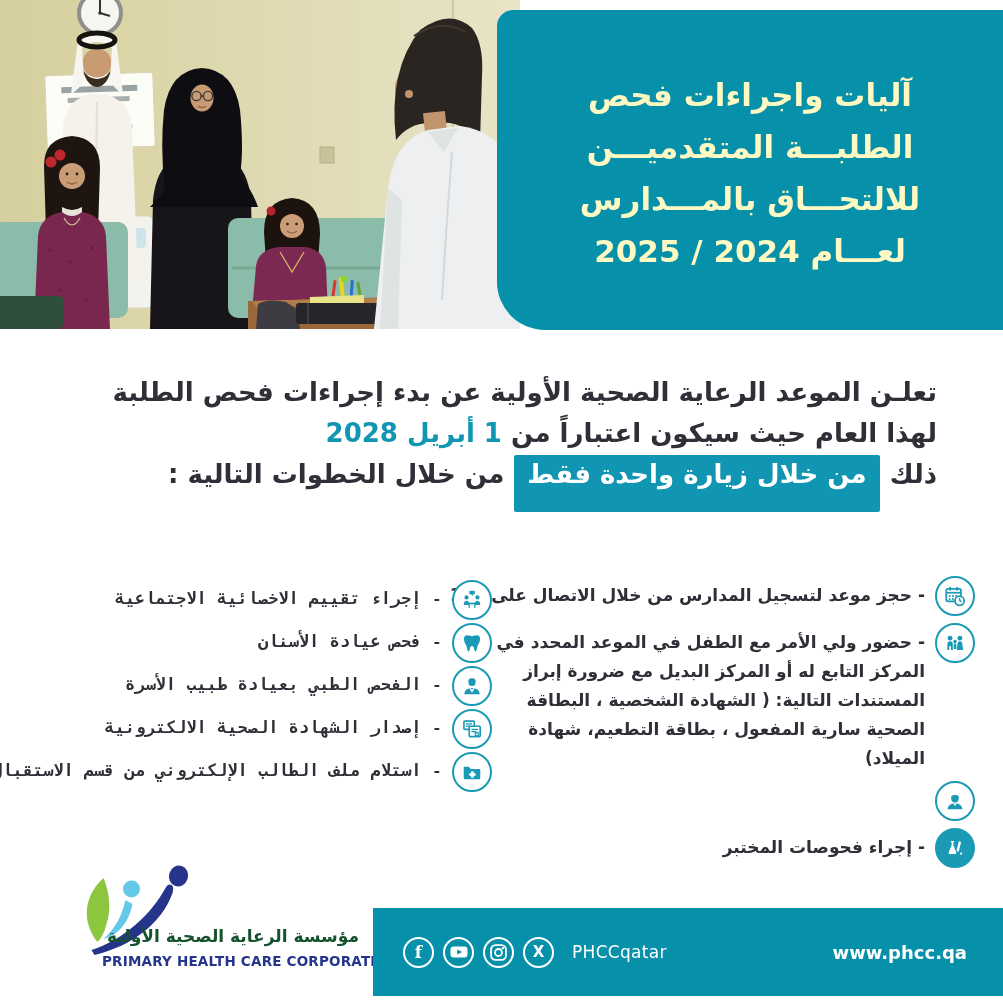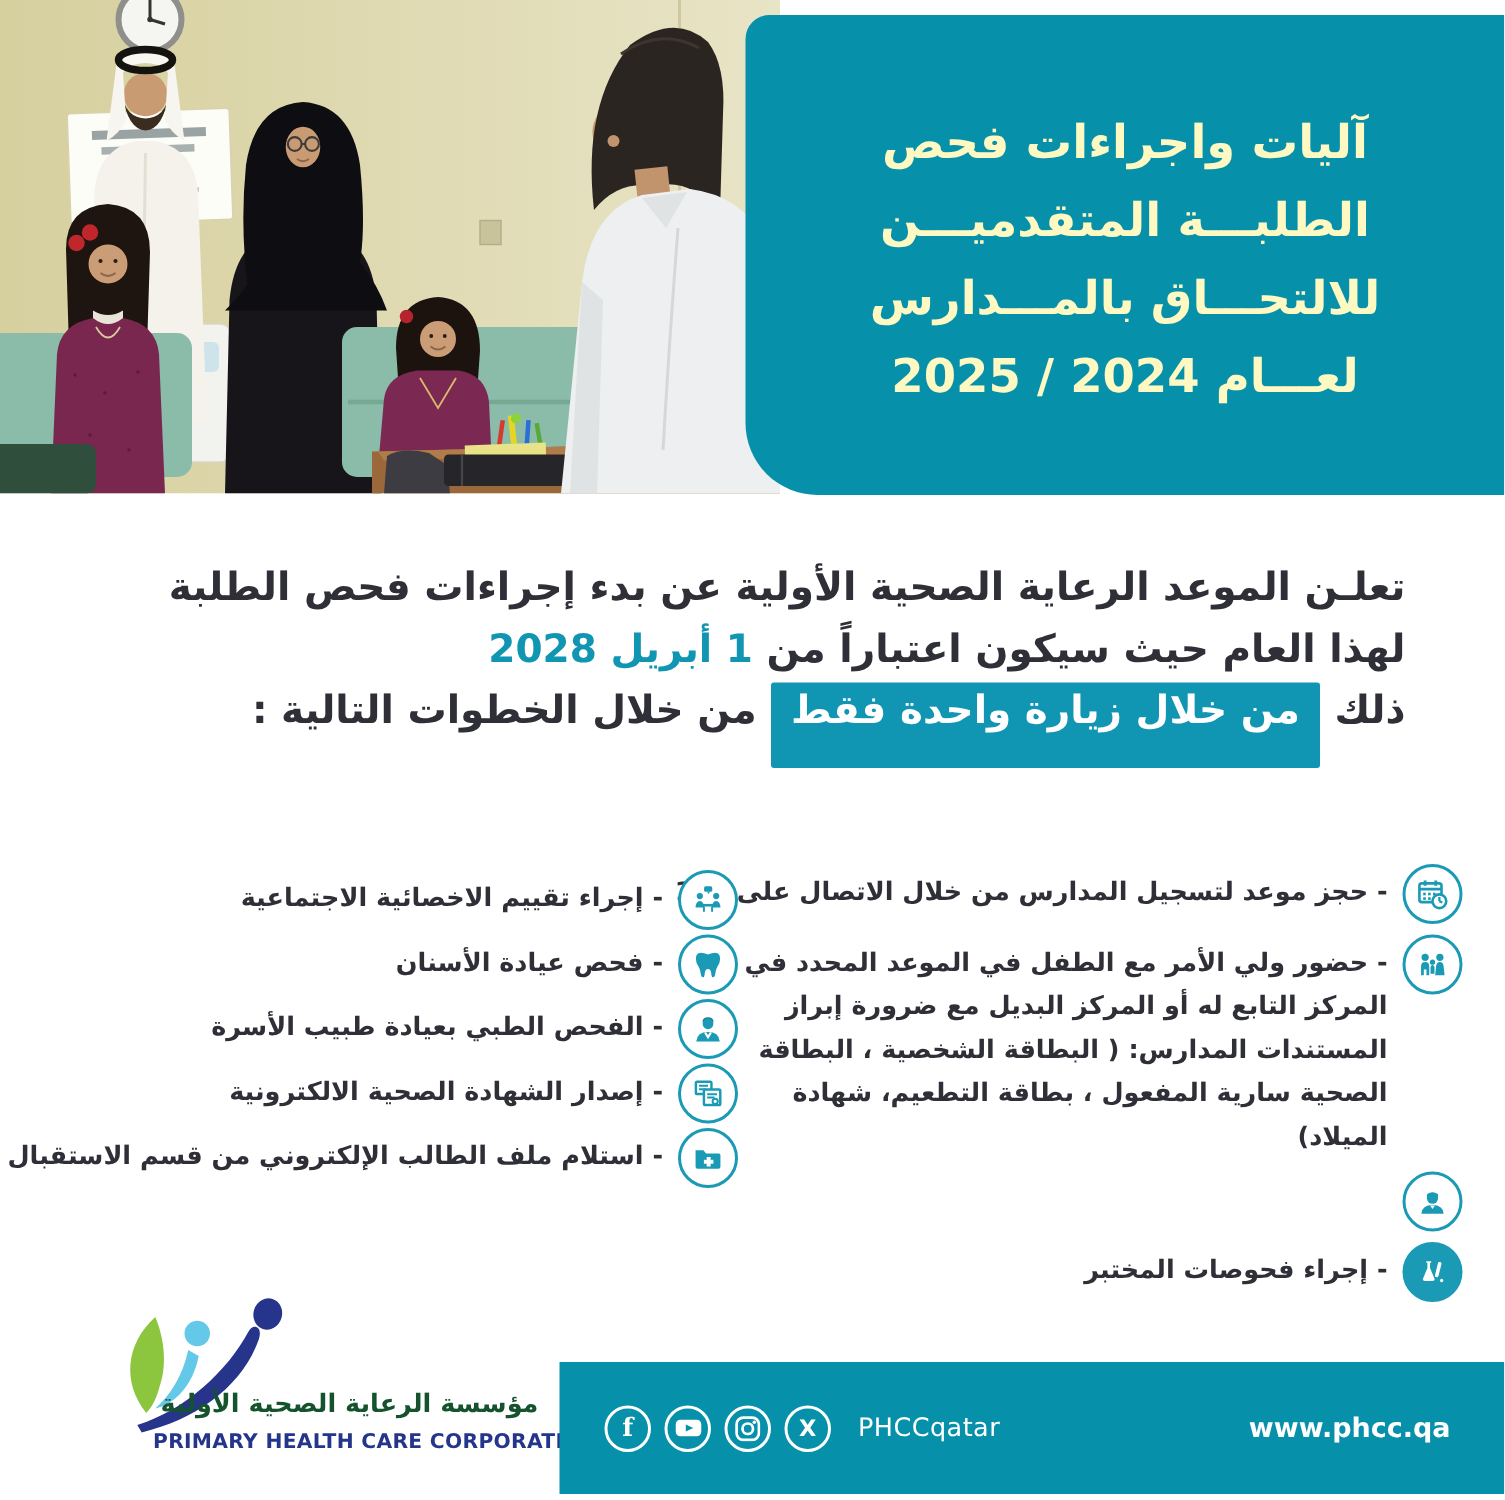--- a/index.html
+++ b/index.html
@@ -19,21 +19,21 @@
   .announce .a-line{white-space:nowrap;}
   .announce .date{color:#1095B2;}
   .announce .hl{background:#1095B2;color:#fff;display:inline-block;padding:2px 13px 21px;
         margin:0 10px;border-radius:2px;line-height:34px;}
   
   .col{position:absolute;direction:rtl;color:#2F2F37;font-weight:bold;font-size:17px;line-height:29px;}
   .col-right{top:576px;right:28px;width:492px;}
   .col-left{top:580px;left:22px;width:470px;}
   .step{display:flex;align-items:flex-start;}
   .col-right .step{margin-bottom:7px;}
-  .col-left .step{margin-bottom:3px;}
+  .col-left .step{margin-bottom:3px;font-family:Liberation Mono, monospace;}
   .badge{flex:0 0 auto;width:40px;height:40px;border-radius:50%;box-sizing:border-box;
         display:flex;align-items:center;justify-content:center;margin-left:10px;}
   .badge.ring{background:#fff;border:2.5px solid #1B9AB5;}
   .badge.fill{background:#1B9AB5;border:2.5px solid #1B9AB5;}
   .txt{padding-top:5px;}
   .nowrap{white-space:nowrap;}
   .mt{margin-top:8px;}
   
   .logo{position:absolute;left:42px;top:858px;width:322px;height:135px;}
   .logo-mark{position:absolute;left:30px;top:4px;}
@@ -242,21 +242,21 @@
       <span class="badge ring">
         <svg width="24" height="24" viewBox="0 0 22 22" fill="#1B9AB5">
           <circle cx="6.5" cy="6.6" r="2.2"></circle>
           <path d="M4,17.5 V12 Q4,9.4 6.5,9.4 Q9,9.4 9,12 V17.5 H7.3 V14 H5.7 V17.5 Z"></path>
           <circle cx="15.5" cy="6.6" r="2.2"></circle>
           <path d="M12.6,17.5 L13.2,12 Q13.5,9.4 15.5,9.4 Q17.5,9.4 17.8,12 L18.4,17.5 Z"></path>
           <circle cx="11" cy="9.6" r="1.6"></circle>
           <path d="M9.8,16.6 V12.9 Q9.8,11.3 11,11.3 Q12.2,11.3 12.2,12.9 V16.6 Z"></path>
         </svg>
       </span>
-      <span class="txt">- حضور ولي الأمر مع الطفل في الموعد المحدد في المركز التابع له أو المركز البديل مع ضرورة إبراز المستندات المدارس: ( البطاقة الشخصية ، البطاقة الصحية سارية المفعول ، بطاقة التطعيم، شهادة الميلاد)</span>
+      <span class="txt">- حضور ولي الأمر مع الطفل في الموعد المحدد في المركز التابع له أو المركز البديل مع ضرورة إبراز المستندات التالية: ( الشهادة الشخصية ، البطاقة الصحية سارية المفعول ، بطاقة التطعيم، شهادة الميلاد)</span>
     </div>
     <div class="step mt">
       <span class="badge ring">
         <svg width="24" height="24" viewBox="0 0 22 22" fill="#1B9AB5">
           <path d="M7.6,6.6 Q11,4.2 14.4,6.6 L14.4,8.2 Q11,6.8 7.6,8.2 Z"></path>
           <circle cx="11" cy="9" r="3.4"></circle>
           <path d="M4.2,18.5 Q4.6,13.2 11,13.2 Q17.4,13.2 17.8,18.5 Z"></path>
           <path d="M9.5,13.5 L11,15.6 L12.5,13.5 Z" fill="#fff"></path>
         </svg>
       </span>

